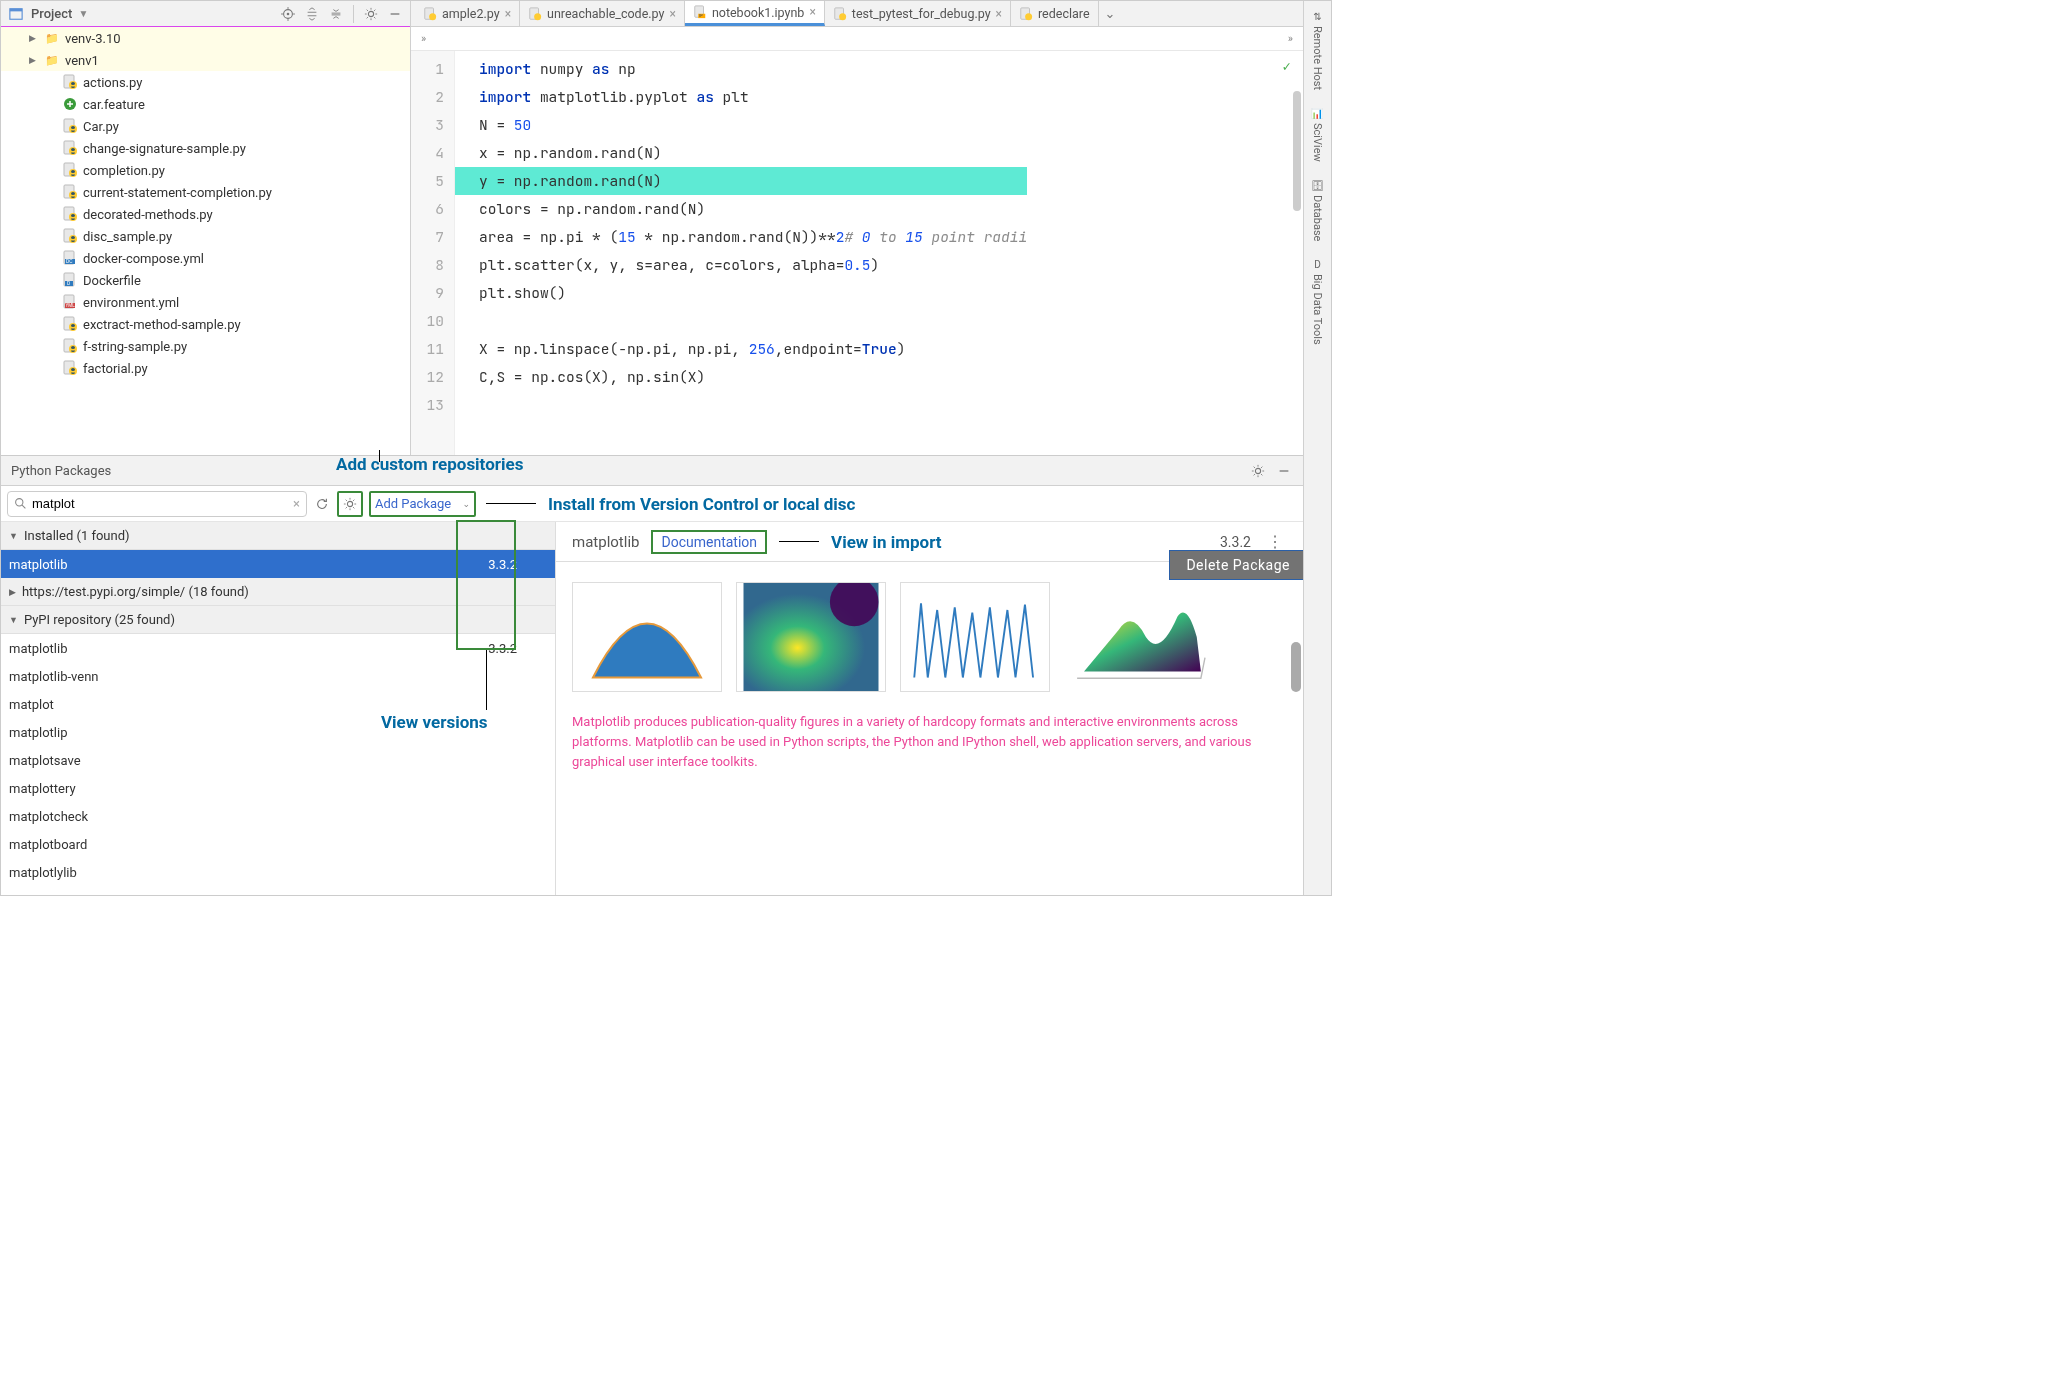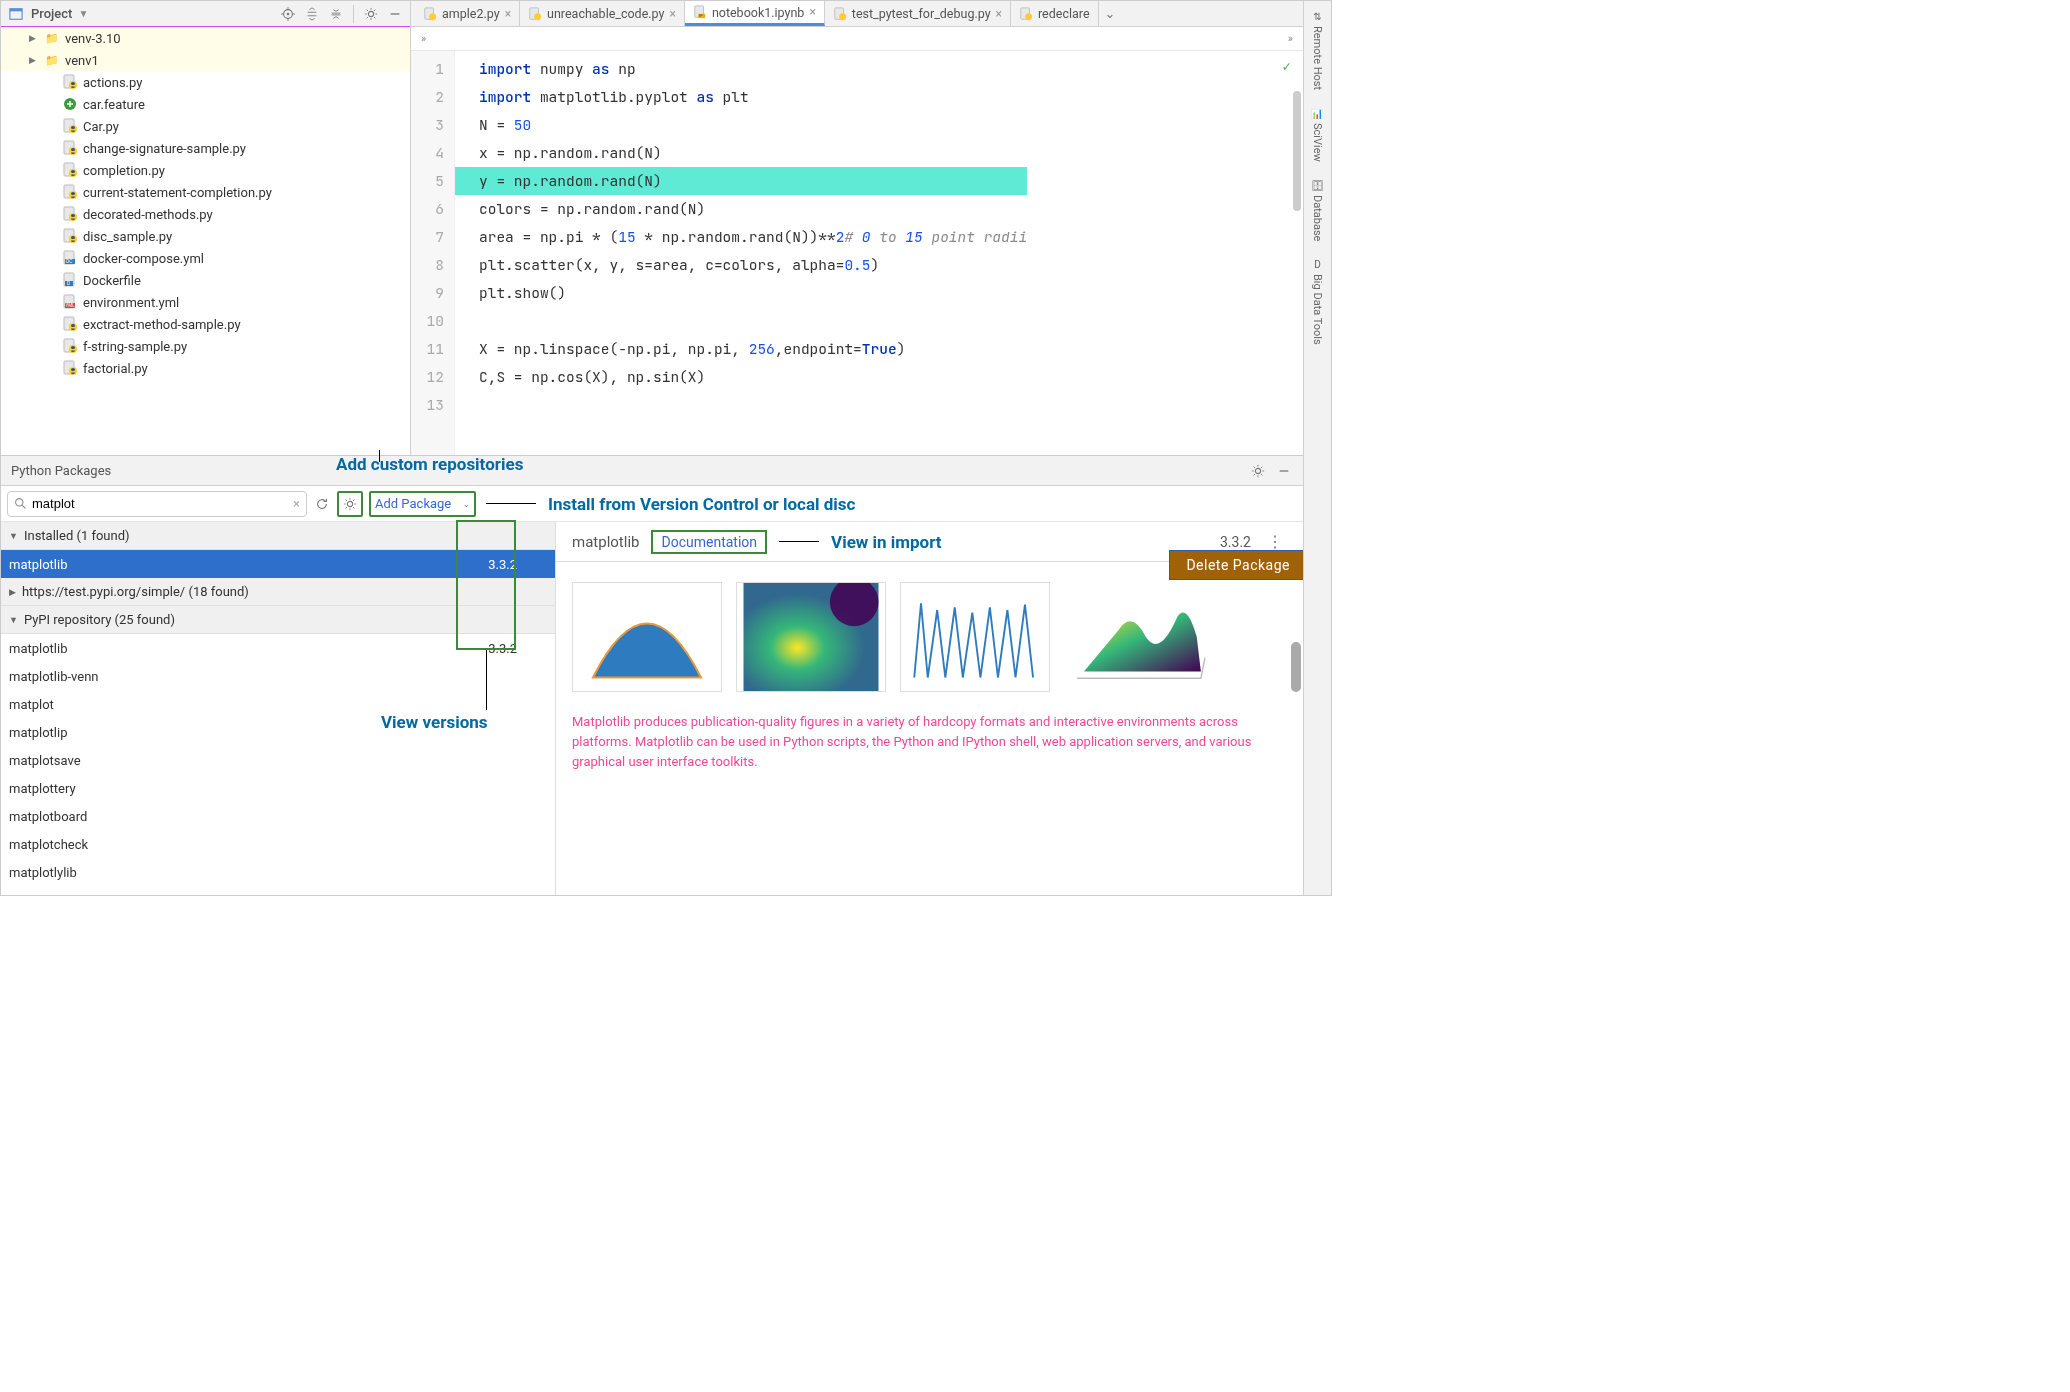--- a/index.html
+++ b/index.html
@@ -67,21 +67,21 @@
 .pkg-row { height: 28px; display: flex; align-items: center; padding: 0 8px; cursor: pointer; font-size: 13px; }
 .pkg-row.sel { background: #2f6fcc; color: #fff; }
 .pkg-name { flex: 1; }
 .pkg-ver { padding-right: 30px; }
 .pkg-detail { flex: 1; display: flex; flex-direction: column; overflow: hidden; position: relative; }
 .pkg-detail-header { height: 40px; display: flex; align-items: center; padding: 0 16px; gap: 12px; border-bottom: 1px solid #ddd; }
 .pkg-detail-title { font-size: 15px; color: #555; }
 .doc-link { border: 2px solid #3a8a3a; padding: 2px 8px; color: #3a66cc; font-size: 14px; cursor: pointer; }
 .detail-ver { margin-left: auto; color: #555; font-size: 14px; }
 .kebab { color: #777; font-size: 16px; cursor: pointer; padding: 0 4px; }
-.delete-popup { position: absolute; top: 28px; right: -4px; background: #a16207; color: #fff; padding: 6px 16px; font-size: 14px; letter-spacing: 0.5px; cursor: pointer; border: 1px solid #2a5fa8; z-index: 5; }
+.delete-popup { position: absolute; top: 28px; right: -4px; background: #737373; color: #fff; padding: 6px 16px; font-size: 14px; letter-spacing: 0.5px; cursor: pointer; border: 1px solid #2a5fa8; z-index: 5; }
 .pkg-content { padding: 20px 16px; overflow-y: auto; font-size: 13px; color: #ec4899; line-height: 1.55; }
 .thumbs { display: flex; gap: 14px; margin-bottom: 20px; }
 .thumb { width: 150px; height: 110px; border: 1px solid #ddd; display: flex; align-items: center; justify-content: center; background: #fff; }
 .thumb svg { width: 100%; height: 100%; }
 .detail-scroll { position: absolute; right: 2px; top: 120px; width: 10px; height: 50px; background: #aaa; border-radius: 5px; }
 
 
 .ver-box { position: absolute; border: 2px solid #3a8a3a; pointer-events: none; }
 
 
@@ -469,25 +469,25 @@
           </div>
           <div class="pkg-row">
             <span class="pkg-name">matplotsave</span>
             <span class="pkg-ver"></span>
           </div>
           <div class="pkg-row">
             <span class="pkg-name">matplottery</span>
             <span class="pkg-ver"></span>
           </div>
           <div class="pkg-row">
+            <span class="pkg-name">matplotcheck</span>
+            <span class="pkg-ver"></span>
+          </div>
+          <div class="pkg-row">
             <span class="pkg-name">matplotboard</span>
-            <span class="pkg-ver"></span>
-          </div>
-          <div class="pkg-row">
-            <span class="pkg-name">matplotcheck</span>
             <span class="pkg-ver"></span>
           </div>
           <div class="pkg-row">
             <span class="pkg-name">matplotlylib</span>
             <span class="pkg-ver"></span>
           </div>
         </div>
 
       <div class="ver-box" style="left:455px;top:-2px;width:60px;height:130px"></div>
       <div class="ann-line" style="left:485px;top:128px;width:1px;height:60px"></div>

